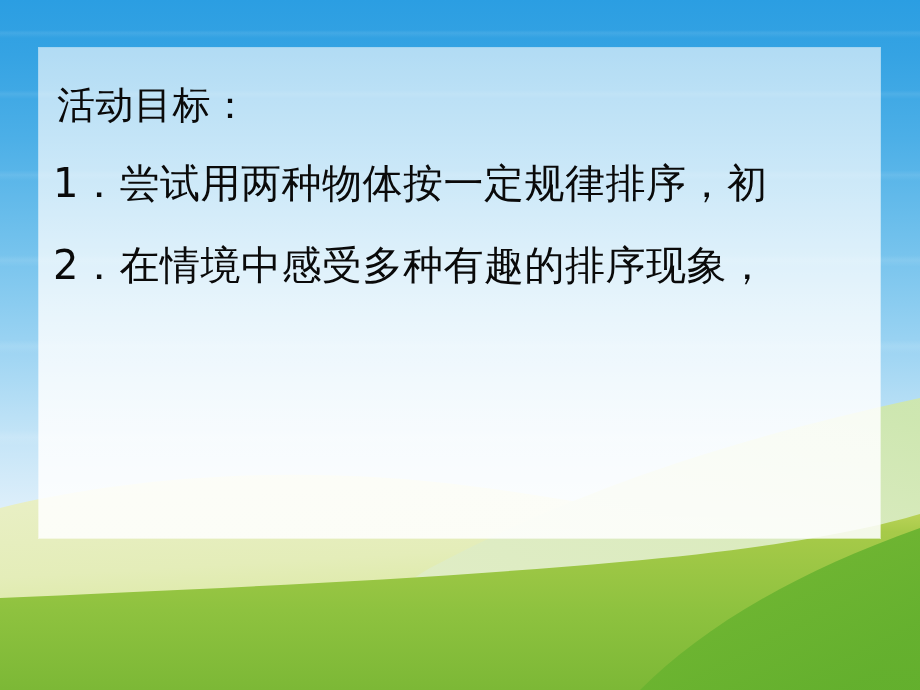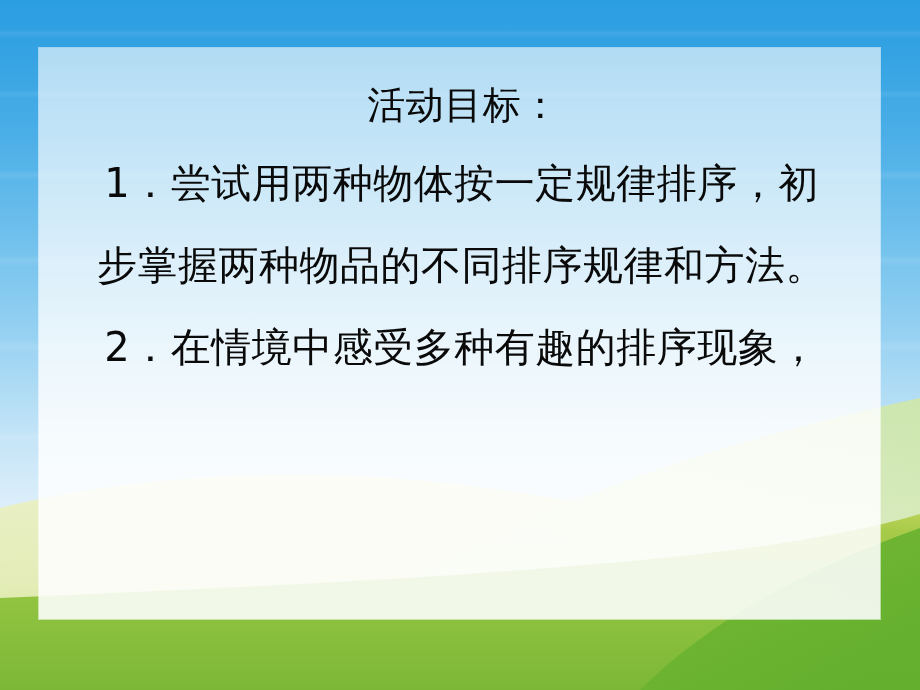--- a/index.html
+++ b/index.html
@@ -70,30 +70,29 @@
     height: 220px;
   }
   .hill svg { display: block; }
 
   
   .card {
     position: absolute;
     left: 39px;
     top: 48px;
     width: 841px;
-    height: 571px;
+    height: 490px;
     background: linear-gradient(to bottom,
         rgba(255,255,255,0.62) 0%,
         rgba(255,255,255,0.70) 30%,
         rgba(255,255,255,0.80) 55%,
         rgba(255,255,255,0.86) 75%,
         rgba(255,255,255,0.88) 100%);
     box-shadow: 0 0 0 1px rgba(255,255,255,0.55);
     overflow: hidden;
-    text-align: center;
   }
 
   
   .text-block {
     position: absolute;
     left: 0; top: 0;
     width: 841px;
     padding: 20px 10px 0 10px;
     box-sizing: border-box;
   }
@@ -164,18 +163,17 @@
       </defs>
       <path d="M0,128 C180,120 420,110 620,92 C760,80 860,62 920,44 L920,220 L0,220 Z" fill="url(#gFront)"></path>
       <path d="M640,220 C700,160 790,104 920,58 L920,220 Z" fill="url(#gFront2)" opacity="0.85"></path>
     </svg>
   </div>
 
   <div class="card">
     <div class="text-block">
       <div class="line title-line">活动目标：</div>
       <div class="line body-line">1．尝试用两种物体按一定规律排序，初</div>
-      <div class="line body-line">步掌握两种物品的不同排序规律和方法。</div>
       <div class="line body-line">2．在情境中感受多种有趣的排序现象，</div>
     </div>
   </div>
 
 </div>
 
 </body></html>

